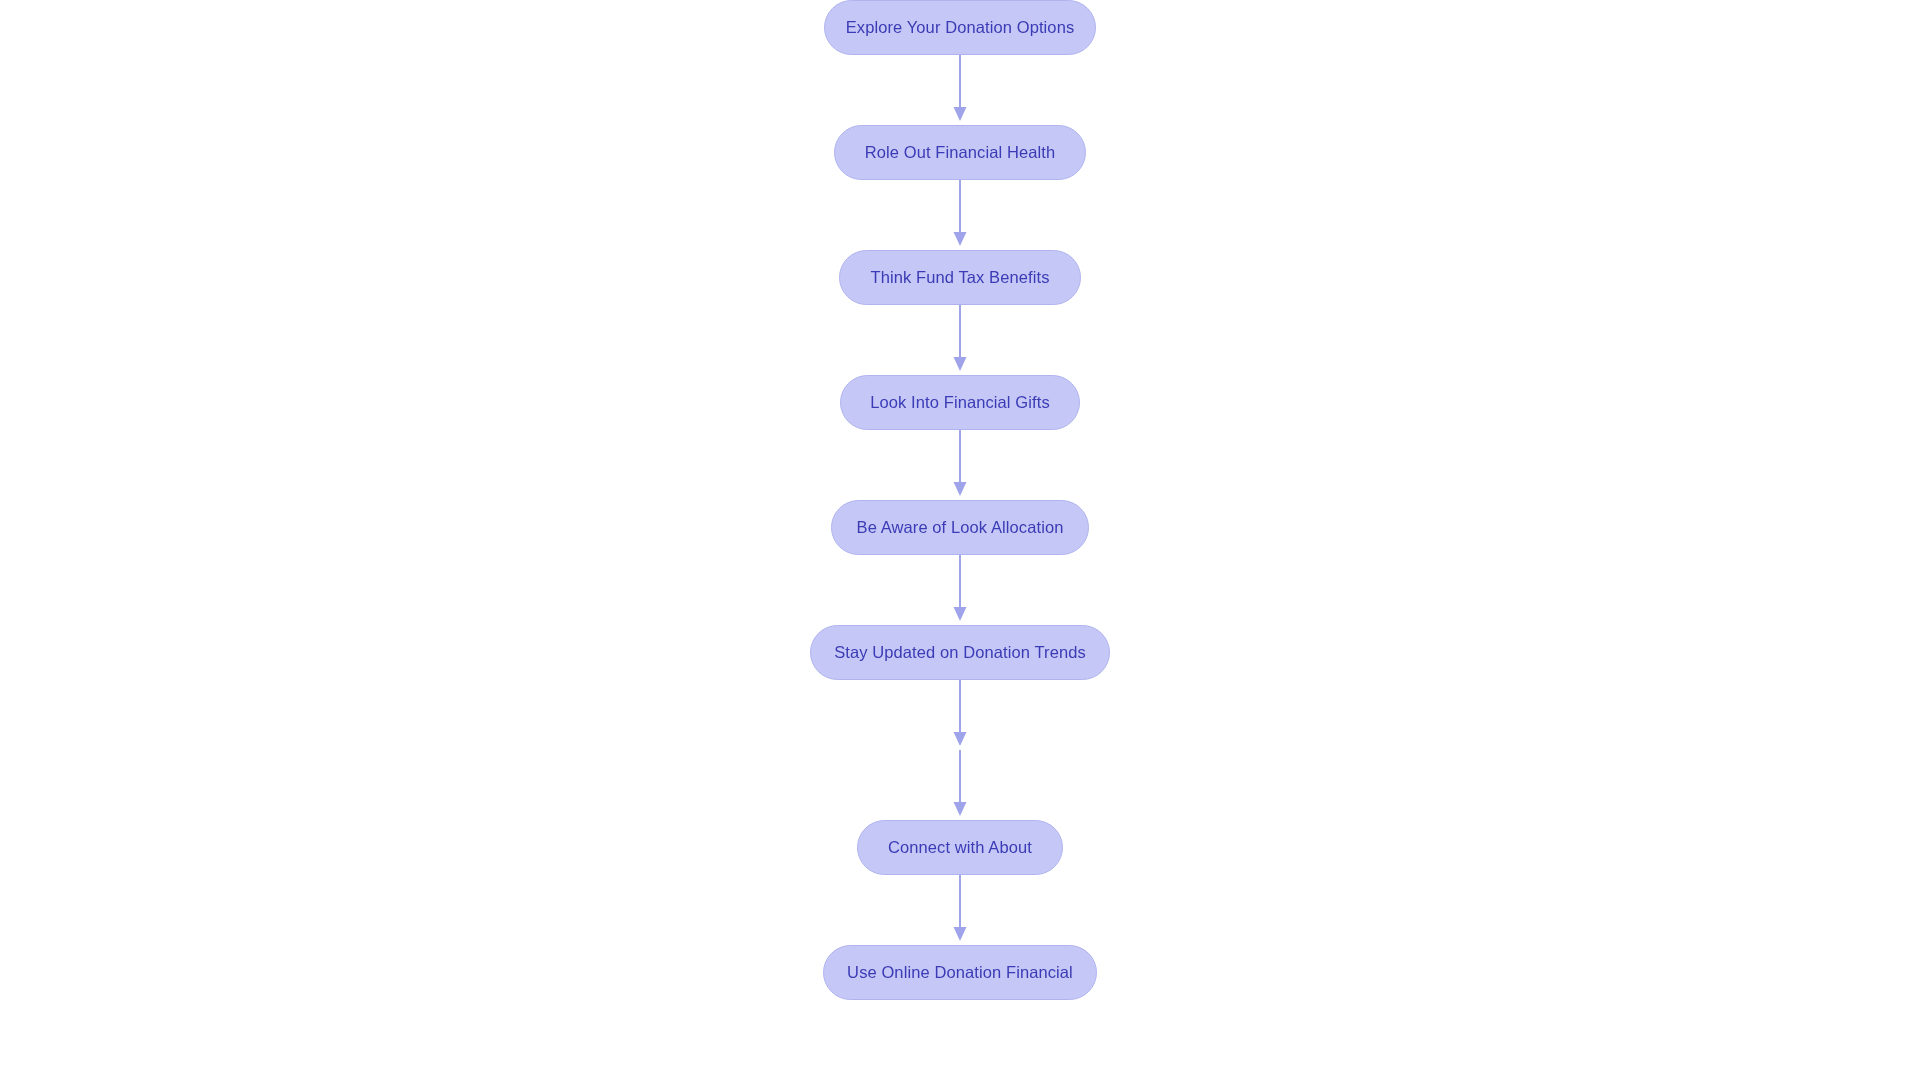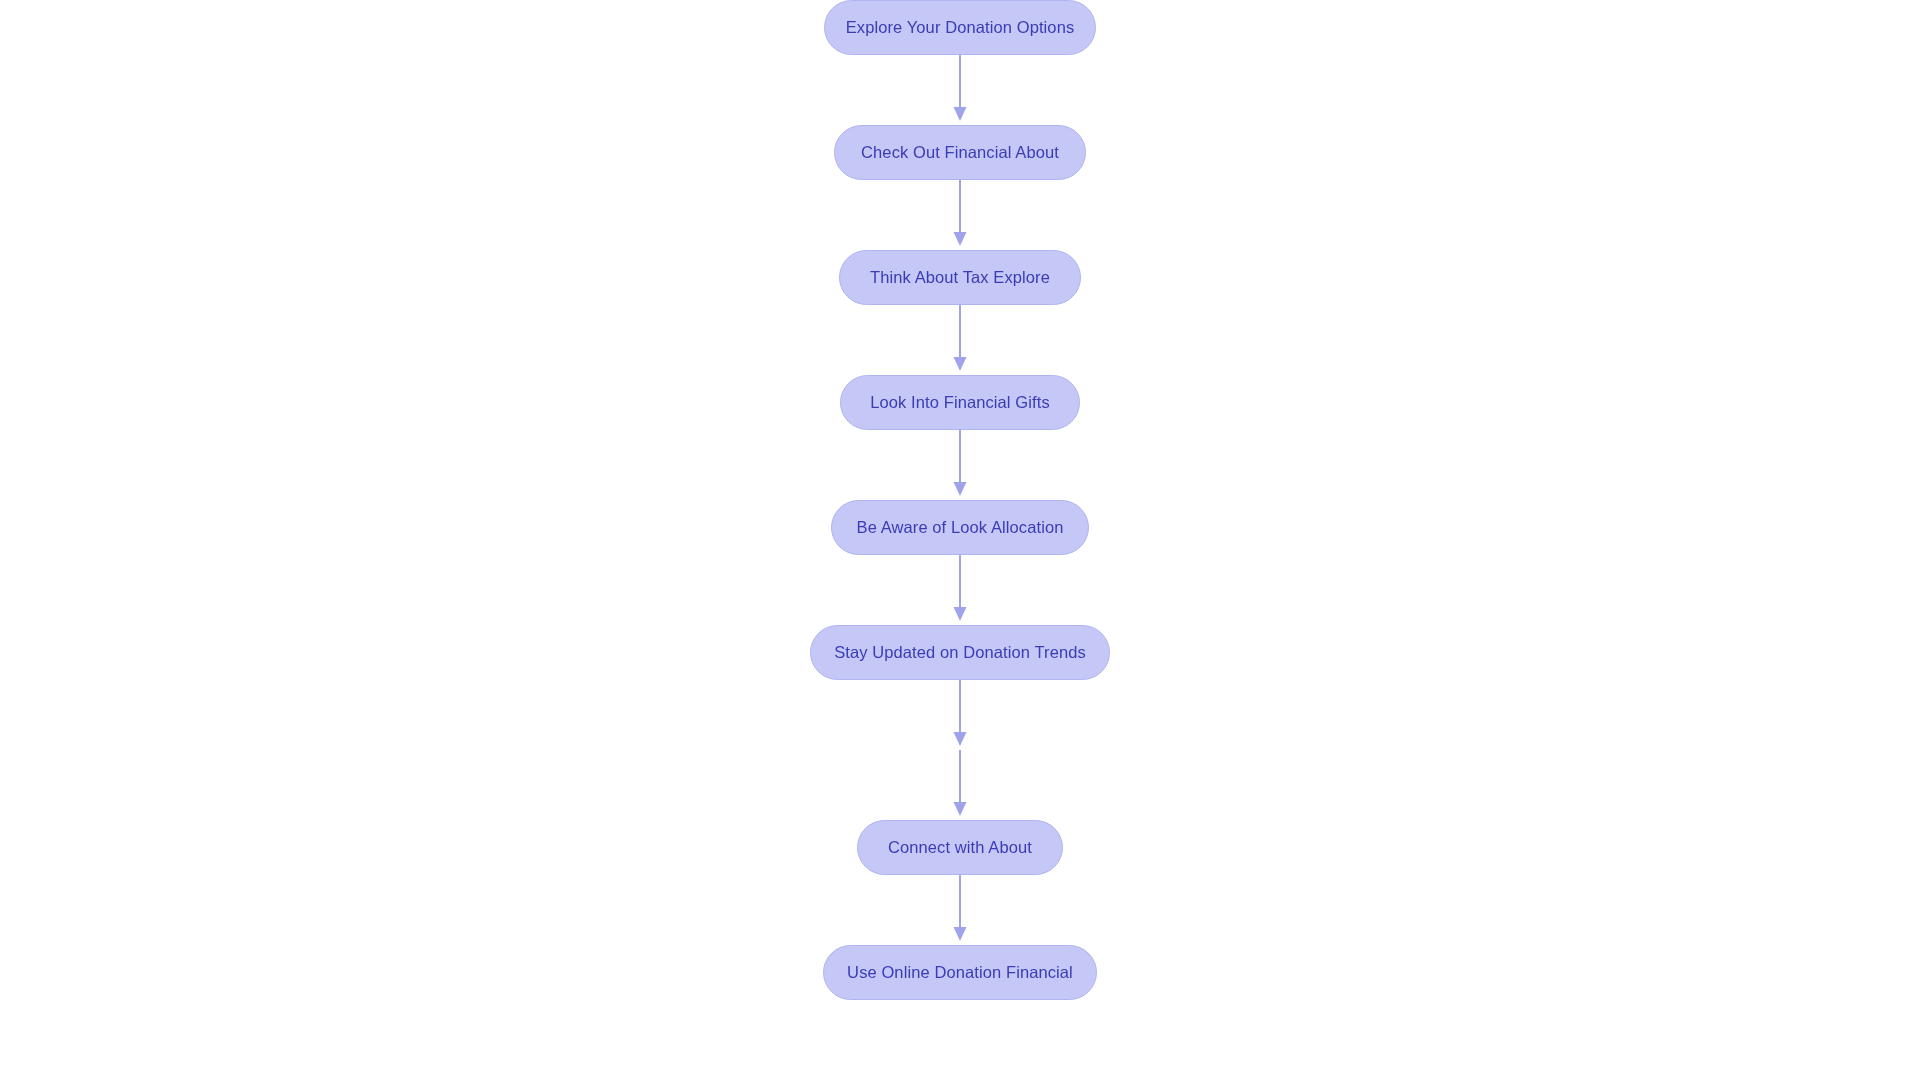--- a/index.html
+++ b/index.html
@@ -89,31 +89,31 @@
         <span class="node-label">Explore Your Donation Options</span>
       </div>
     </div>
     <svg class="connector" viewBox="0 0 24 70">
       <line x1="12" y1="0" x2="12" y2="54" stroke="#9fa4ea" stroke-width="2"></line>
       <polygon points="12,66 5.5,52 18.5,52" fill="#9fa4ea"></polygon>
     </svg>
 
     <div class="flow-step">
       <div class="node w-financial">
-        <span class="node-label">Check Out Financial About</span>
+        <span class="node-label">Role Out Financial Health</span>
       </div>
     </div>
     <svg class="connector" viewBox="0 0 24 70">
       <line x1="12" y1="0" x2="12" y2="54" stroke="#9fa4ea" stroke-width="2"></line>
       <polygon points="12,66 5.5,52 18.5,52" fill="#9fa4ea"></polygon>
     </svg>
 
     <div class="flow-step">
       <div class="node w-tax">
-        <span class="node-label">Think About Tax Explore</span>
+        <span class="node-label">Think Fund Tax Benefits</span>
       </div>
     </div>
     <svg class="connector" viewBox="0 0 24 70">
       <line x1="12" y1="0" x2="12" y2="54" stroke="#9fa4ea" stroke-width="2"></line>
       <polygon points="12,66 5.5,52 18.5,52" fill="#9fa4ea"></polygon>
     </svg>
 
     <div class="flow-step">
       <div class="node w-matching">
         <span class="node-label">Look Into Financial Gifts</span>

